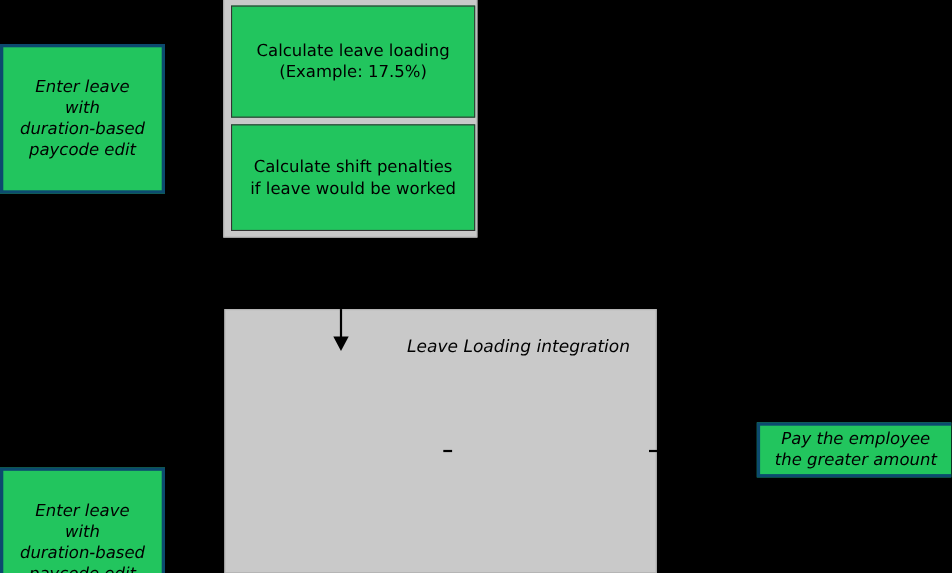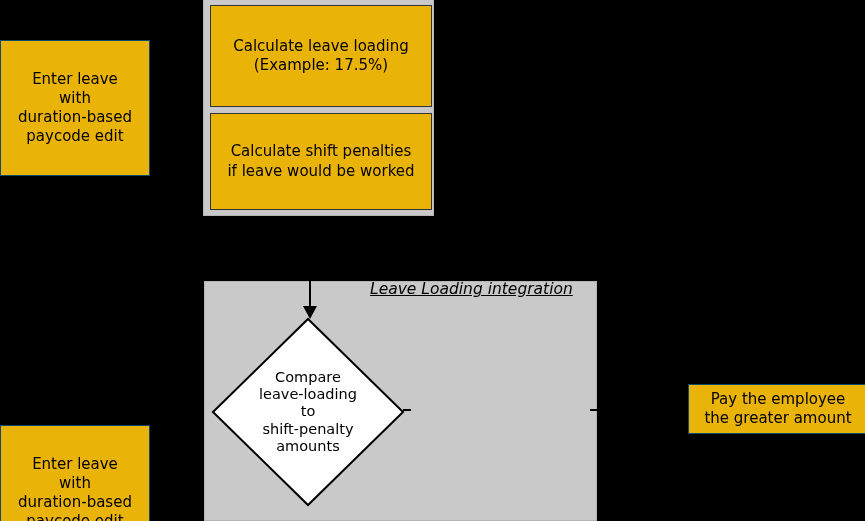--- a/index.html
+++ b/index.html
@@ -15,32 +15,32 @@
     position: relative;
     width: 865px;
     height: 521px;
     background: #000000;
     overflow: hidden;
   }
 
   
   .box {
     position: absolute;
-    background: #eab308;
+    background: #22c55e;
     color: #000000;
     display: flex;
     align-items: center;
     justify-content: center;
     text-align: center;
     box-sizing: border-box;
     line-height: 1.28;
     white-space: pre-line;
     font-size: 15px;
   }
-  .box.plain { border: 1px solid #0c4a6e; }
+  .box.plain { border: 3px solid #0c4a6e; font-style: italic; }
   .box.outlined { border: 1.5px solid #333333; }
 
   
   .group {
     position: absolute;
     background: #c9c9c9;
     box-sizing: border-box;
     border: 1px solid #b5b5b5;
   }
   .group-label {
@@ -105,35 +105,25 @@
   <div class="group" style="left:203px; top:-4px; width:231px; height:220px;"></div>
 
   <div class="box outlined" style="left:210px; top:5px; width:222px; height:102px;">Calculate leave loading
 (Example: 17.5%)</div>
 
   <div class="box outlined" style="left:210px; top:113px; width:222px; height:97px;">Calculate shift penalties
 if leave would be worked</div>
 
   <div class="group" style="left:204px; top:281px; width:393px; height:240px;"></div>
 
-  <div class="group-label" style="left:370px; top:280px;text-decoration:underline;">Leave Loading integration</div>
+  <div class="group-label" style="left:370px; top:306px;">Leave Loading integration</div>
 
   <div class="conn" style="left:309px; top:281px; width:2px; height:27px;"></div>
   <div class="arrow-down" style="left:303px; top:306px;"></div>
 
-  <div class="diamond-wrap" style="left:211px; top:317px; width:194px; height:190px;">
-    <svg width="194" height="190" viewBox="0 0 194 190">
-      <polygon points="97,2 192,95 97,188 2,95" fill="#ffffff" stroke="#000000" stroke-width="2"></polygon>
-    </svg>
-    <div class="diamond-text">Compare
-leave-loading
-to
-shift-penalty
-amounts</div>
-  </div>
 
   <div class="conn" style="left:403px; top:409px; width:8px; height:2px;"></div>
 
 
   <div class="conn" style="left:590px; top:409px; width:8px; height:2px;"></div>
 
   <div class="box plain" style="left:688px; top:384px; width:180px; height:50px;">Pay the employee
 the greater amount</div>
 
   <div class="box plain" style="left:0px; top:425px; width:150px; height:136px;">Enter leave

